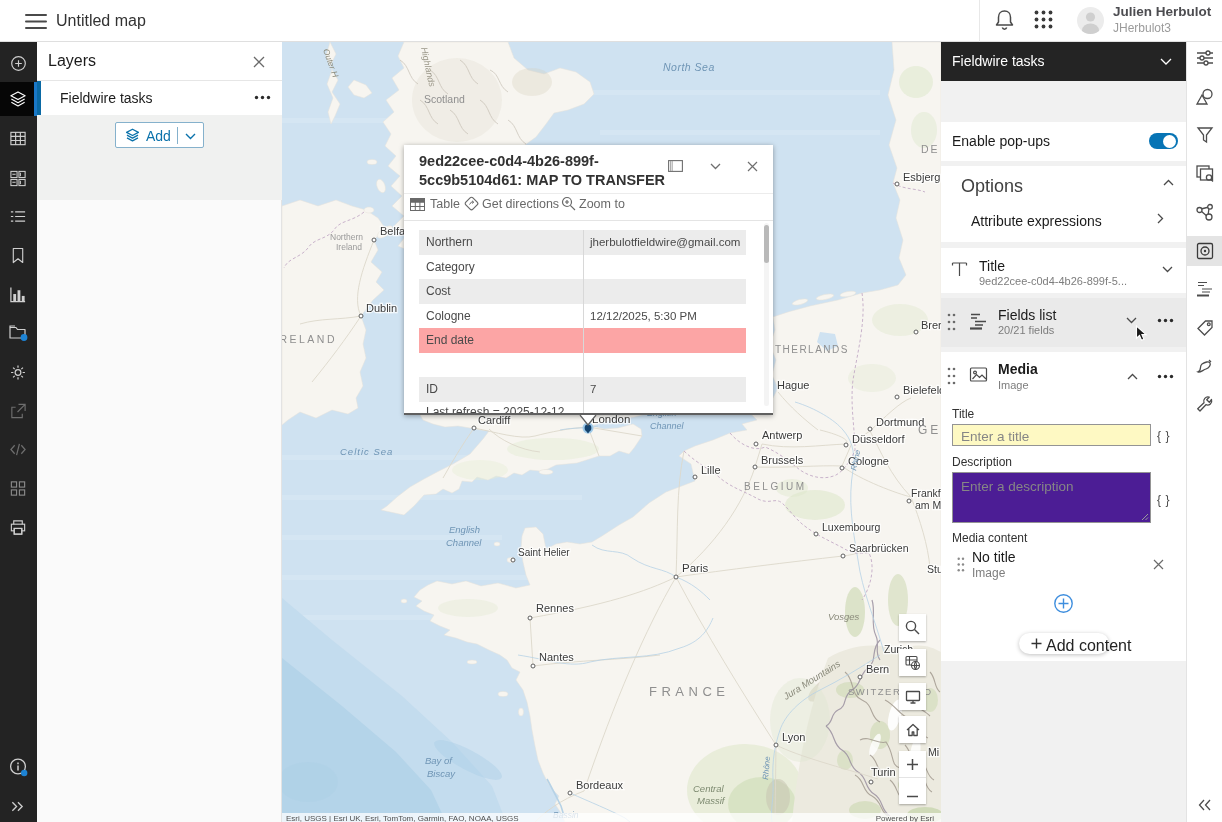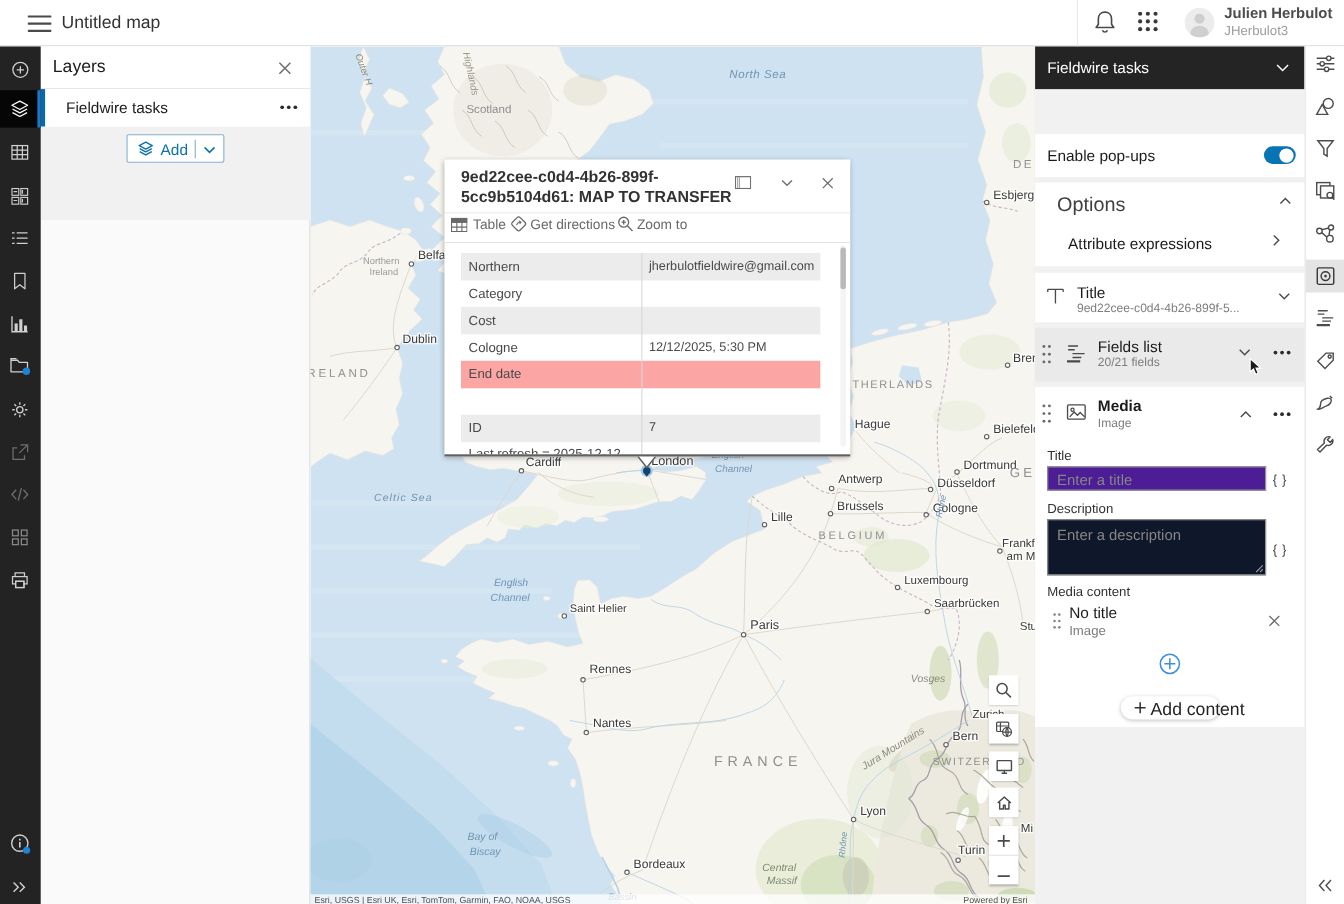--- a/index.html
+++ b/index.html
@@ -644,26 +644,26 @@
           <path d="M1 6l4.5-4.5L10 6" fill="none" stroke="#4a4a4a" stroke-width="1.3"></path>
         </svg>
     <svg class="abs" style="left:216px;top:22px" width="17" height="5" viewBox="0 0 17 5">
           <g fill="#2b2b2b">
             <circle cx="2.5" cy="2.5" r="1.7"></circle>
             <circle cx="8.5" cy="2.5" r="1.7"></circle>
             <circle cx="14.5" cy="2.5" r="1.7"></circle>
           </g>
         </svg>
     <div class="abs" style="left:11px;top:55px;font-size:12px;color:#323232">Title</div>
-    <div class="abs" style="left:11px;top:72px;width:199px;height:22px;background:#4c1d95;border:1px solid #949494">
+    <div class="abs" style="left:11px;top:72px;width:199px;height:22px;background:#fef9c3;border:1px solid #949494">
       <div class="abs" style="left:8px;top:4px;font-size:13.5px;color:#868686">Enter a title</div>
     </div>
     <div class="abs" style="left:216px;top:77px;font-size:12px;color:#4a4a4a;letter-spacing:1px">{ }</div>
     <div class="abs" style="left:11px;top:103px;font-size:12px;color:#323232">Description</div>
-    <div class="abs" style="left:11px;top:120px;width:199px;height:51px;background:#0f172a;border:1px solid #949494">
+    <div class="abs" style="left:11px;top:120px;width:199px;height:51px;background:#4c1d95;border:1px solid #949494">
       <div class="abs" style="left:8px;top:6px;font-size:13.5px;color:#868686">Enter a description</div>
       <svg class="abs" style="right:1px;bottom:1px" width="8" height="8" viewBox="0 0 8 8">
             <path d="M7 1L1 7M7 4.5L4.5 7" stroke="#9a9a9a" stroke-width="1"></path>
           </svg>
     </div>
     <div class="abs" style="left:216px;top:141px;font-size:12px;color:#4a4a4a;letter-spacing:1px">{ }</div>
     <div class="abs" style="left:11px;top:179px;font-size:12px;color:#323232">Media content</div>
     <svg class="abs" style="left:16px;top:205px" width="8" height="15" viewBox="0 0 8 15">
           <g fill="#8a8a8a">
             <circle cx="1.7" cy="1.7" r="1.2"></circle>

